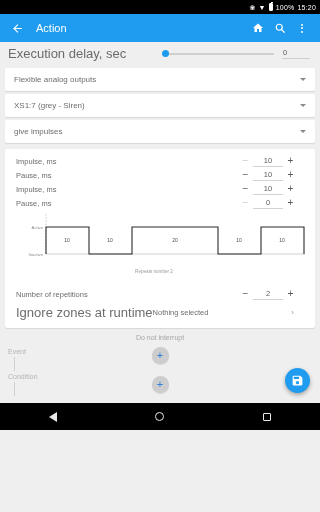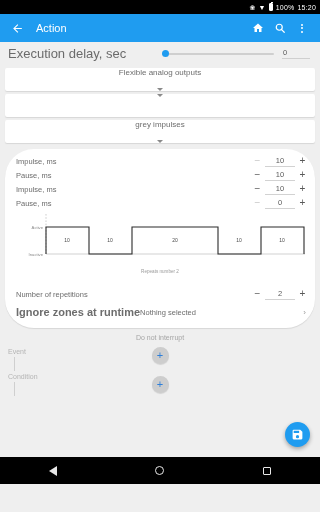--- a/index.html
+++ b/index.html
@@ -2,21 +2,21 @@
 <html><head>
 <meta charset="utf-8">
 <style>
   * { box-sizing: border-box; margin: 0; padding: 0; }
   html, body {
     width: 320px; height: 512px;
     font-family: "Liberation Sans", sans-serif;
     background: #efefef;
     overflow: hidden;
   }
-  .screen { position: relative; width: 320px; height: 484px; background: #f0abfc; }
+  .screen { position: relative; width: 320px; height: 430px; background: #f0abfc; }
 
   
   .statusbar {
     height: 14px; background: #000; color: #fff;
     display: flex; align-items: center; justify-content: flex-end;
     padding-right: 4px; gap: 3px;
     font-size: 7px; letter-spacing: .2px;
   }
   .statusbar .sicon { display: inline-block; line-height: 1; font-size: 7px; }
   .bt-icon { font-size: 7.5px; }
@@ -56,51 +56,51 @@
     width: 28px; text-align:left; font-size:7.5px; color:#5a5a5a;
     border-bottom:1px solid #cfcfcf; padding-bottom:1px; padding-left:1px;
   }
 
   .card {
     background:#fff; margin: 3px 5px; border-radius:2px;
     box-shadow: 0 1px 1px rgba(0,0,0,.10);
   }
   .select-row {
     height: 23px; display:flex; align-items:center; padding: 0 9px 0 9px;
-    font-size: 8px; color:#6d6d6d;flex-direction:column;
+    font-size: 8px; color:#6d6d6d;
   }
   .select-row .sel-text { flex:1; }
   .caret {
     width:0; height:0; border-left:3px solid transparent; border-right:3px solid transparent;
     border-top:3.5px solid #8a8a8a;
   }
 
   
-  .imp-card { margin: 6px 5px 0 5px; padding: 5px 0 6px 0; border-radius: 29px; }
+  .imp-card { margin: 6px 5px 0 5px; padding: 5px 12px 6px 0; }
   .imp-row {
     display:flex; align-items:center; height:14px; padding: 0 9px 0 11px;
   }
   .imp-label { font-size:7.5px; color:#6d6d6d; flex:1; }
   .stepper { display:flex; align-items:center; gap:4px; }
   .st-minus, .st-plus {
     font-size:10px; color:#595959; line-height:1; width:7px; text-align:center;
     user-select:none;
   }
   .st-minus.dim { color:#c6c6c6; }
   .st-val {
     width:30px; text-align:center; font-size:7.5px; color:#5a5a5a;
     border-bottom:1px solid #d2d2d2; padding-bottom:1px;
   }
 
   
   .chart-area { padding: 2px 0 0 0; position:relative; }
   .chart-caption { text-align:center; font-size:4.6px; color:#9a9a9a; margin-top:1px; }
 
   .link-row { display:flex; align-items:center; padding: 0 9px 0 11px; height:20px; }
-  .link-label { font-size:11px; color:#6d6d6d; flex: 0 0 auto; font-weight: bold; }
+  .link-label { font-size:13px; color:#6d6d6d; flex: 0 0 auto; }
   .link-value { flex:1; font-size:7.5px; color:#6d6d6d; }
   .chev { font-size:8px; color:#9a9a9a; }
 
   
   .flow { position:relative; margin-top: 6px; height: 120px; }
   .flow-title { text-align:center; font-size:7px; color:#a6a6a6; margin-bottom:4px; }
   .flow-left { position:absolute; left:8px; top:14px; width:70px; }
   .flow-node { font-size:7px; color:#b5b5b5; }
   .flow-line { width:1px; height:14px; background:#cfcfcf; margin:2px 0 2px 6px; }
   .fab-small {
@@ -180,27 +180,28 @@
 
     <div class="card">
       <div class="select-row">
         <span class="sel-text">Flexible analog outputs</span>
         <span class="caret"></span>
       </div>
     </div>
 
     <div class="card">
       <div class="select-row">
+        <span class="sel-text">XS1:7 (grey - Siren)</span>
         <span class="caret"></span>
       </div>
     </div>
 
     <div class="card">
       <div class="select-row">
-        <span class="sel-text">grey impulses</span>
+        <span class="sel-text">give impulses</span>
         <span class="caret"></span>
       </div>
     </div>
 
     <div class="card imp-card">
 
       <div class="imp-row">
         <span class="imp-label">Impulse, ms</span>
         <span class="stepper">
           <span class="st-minus dim">−</span>

